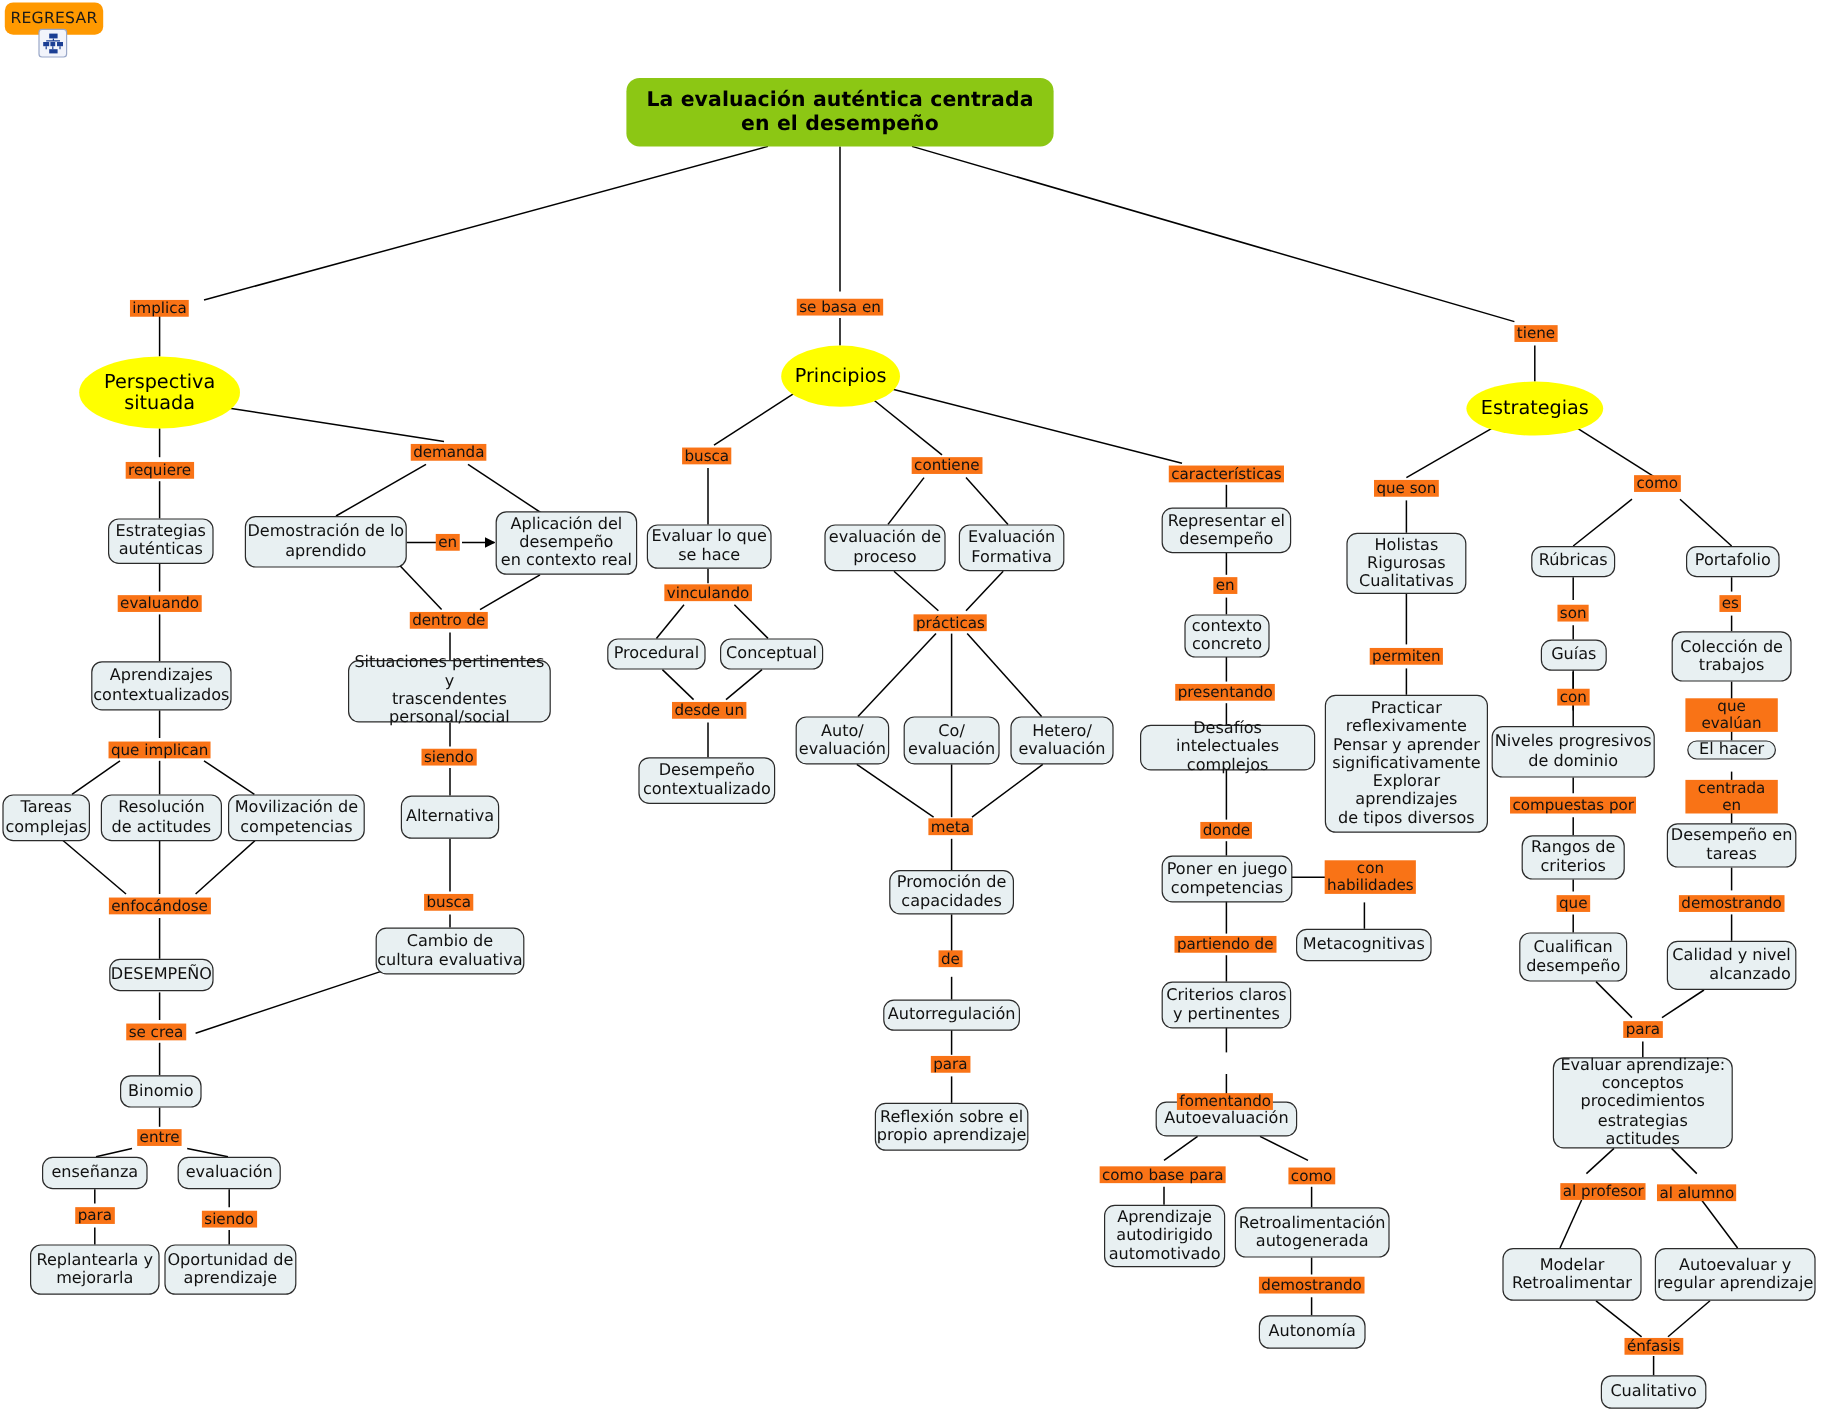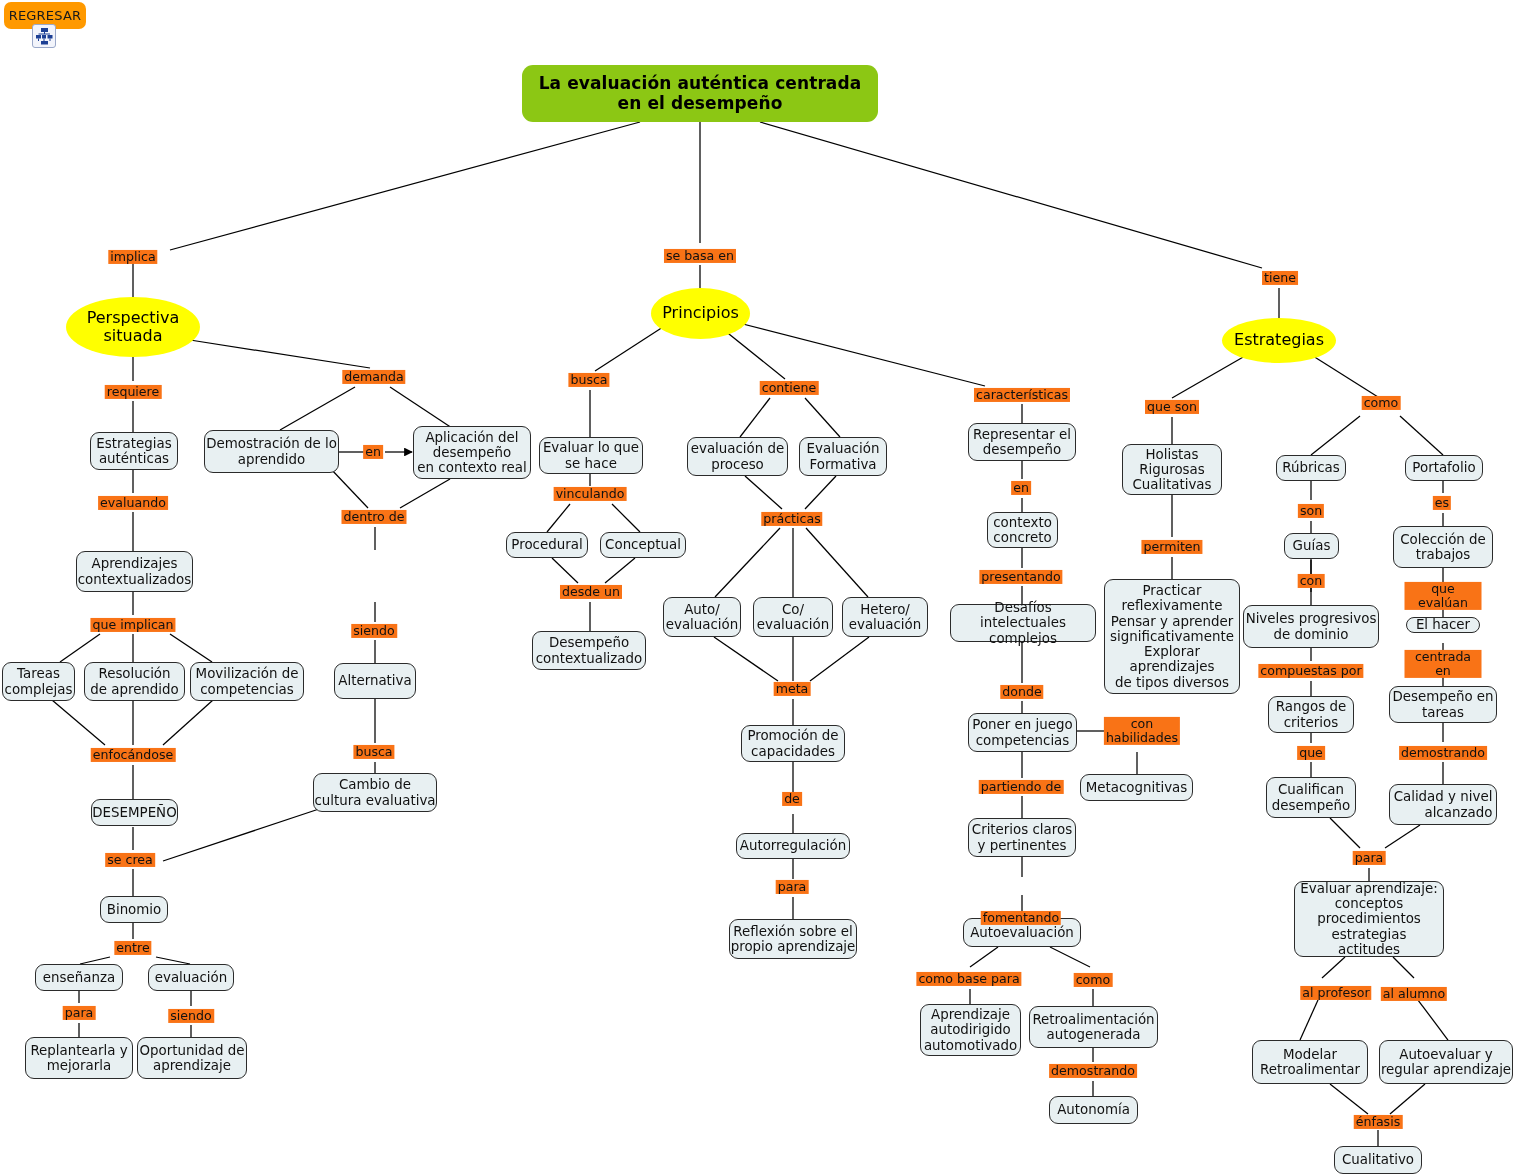--- a/index.html
+++ b/index.html
@@ -305,37 +305,40 @@
   <div class="node ellipse" style="left:651px; top:288px; width:99px; height:51px;">Principios</div>
   <div class="node ellipse" style="left:1222px; top:318px; width:114px; height:45px;">Estrategias</div>
 
   <div class="node box" style="left:90px; top:432px; width:88px; height:38px;">Estrategias
 auténticas</div>
   <div class="node box" style="left:76px; top:551px; width:117px; height:41px;">Aprendizajes
 contextualizados</div>
   <div class="node box" style="left:2px; top:662px; width:73px; height:39px;">Tareas
 complejas</div>
   <div class="node box" style="left:84px; top:662px; width:101px; height:39px;">Resolución
-de aprendido</div>
+de actitudes</div>
   <div class="node box" style="left:190px; top:662px; width:114px; height:39px;">Movilización de
 competencias</div>
   <div class="node box" style="left:91px; top:799px; width:87px; height:27px;">DESEMPEÑO</div>
   <div class="node box" style="left:100px; top:896px; width:68px; height:27px;">Binomio</div>
   <div class="node box" style="left:35px; top:964px; width:88px; height:27px;">enseñanza</div>
   <div class="node box" style="left:148px; top:964px; width:86px; height:27px;">evaluación</div>
   <div class="node box" style="left:25px; top:1037px; width:108px; height:42px;">Replantearla y
 mejorarla</div>
   <div class="node box" style="left:137px; top:1037px; width:110px; height:42px;">Oportunidad de
 aprendizaje</div>
 
   <div class="node box" style="left:204px; top:430px; width:135px; height:43px;">Demostración de lo
 aprendido</div>
   <div class="node box" style="left:413px; top:426px; width:118px; height:53px;">Aplicación del
 desempeño
 en contexto real</div>
+  <div class="node box" style="left:290px; top:550px; width:169px; height:52px;">Situaciones pertinentes y
+trascendentes
+personal/social</div>
   <div class="node box" style="left:334px; top:663px; width:82px; height:36px;">Alternativa</div>
   <div class="node box" style="left:313px; top:773px; width:124px; height:39px;">Cambio de
 cultura evaluativa</div>
 
   <div class="node box" style="left:539px; top:437px; width:104px; height:37px;">Evaluar lo que
 se hace</div>
   <div class="node box" style="left:506px; top:532px; width:82px; height:26px;">Procedural</div>
   <div class="node box" style="left:600px; top:532px; width:86px; height:26px;">Conceptual</div>
   <div class="node box" style="left:532px; top:631px; width:114px; height:39px;">Desempeño
 contextualizado</div>

